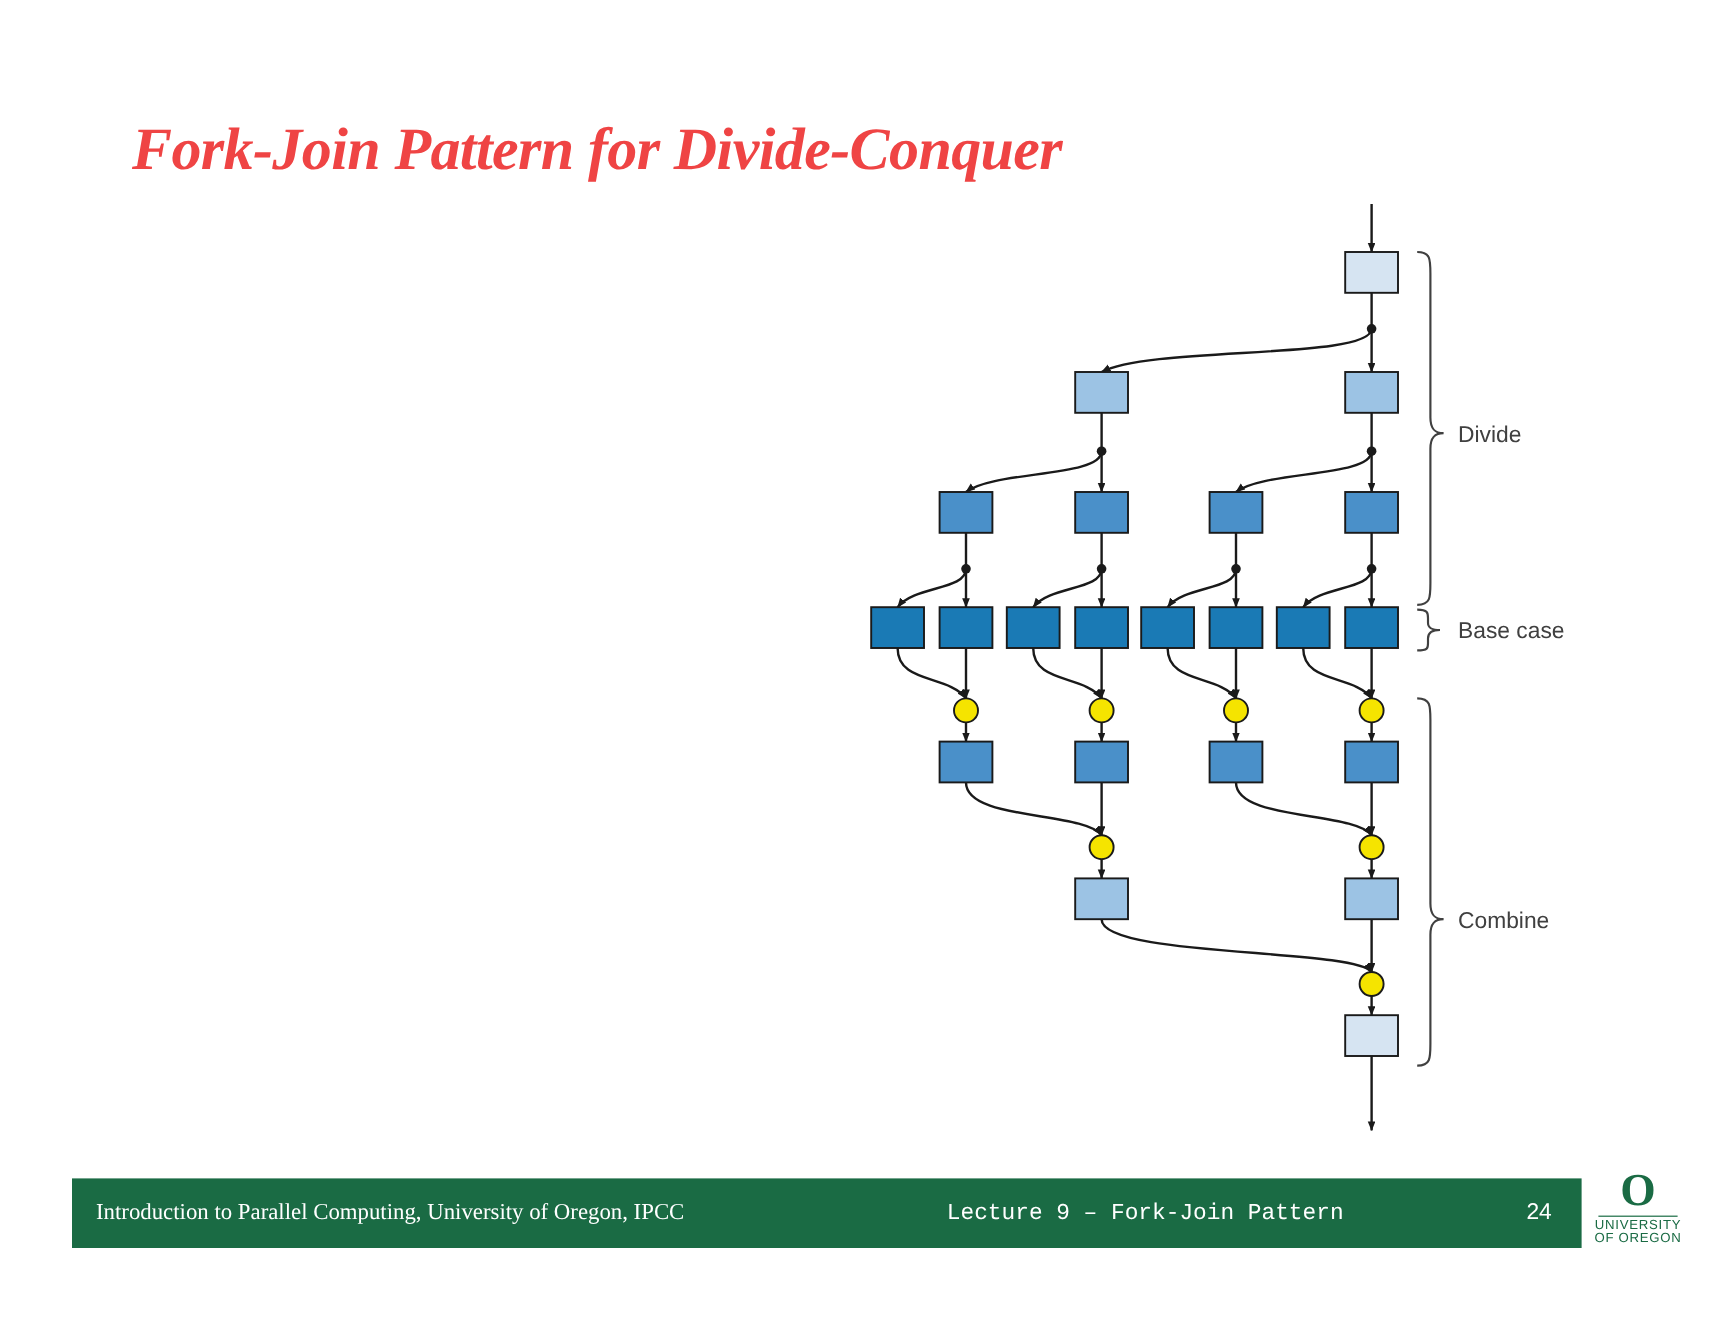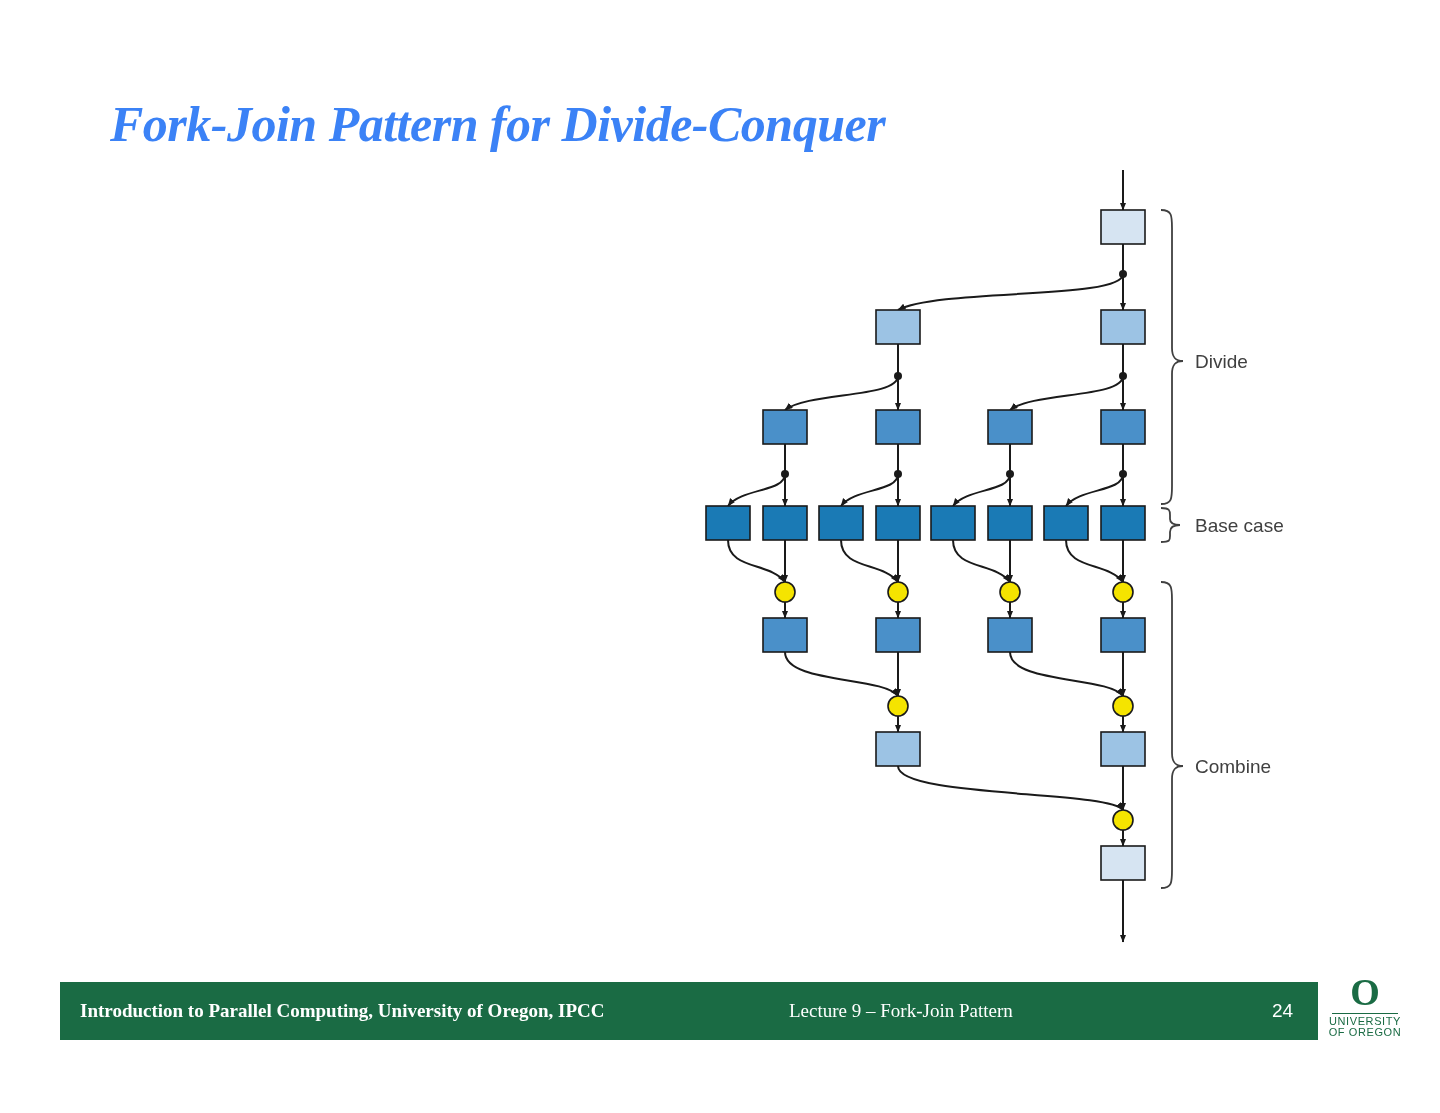--- a/index.html
+++ b/index.html
@@ -19,27 +19,27 @@
     inset: 0;
   }
   .slide-title {
     position: absolute;
     left: 110px;
     top: 95px;
     font-family: "Liberation Serif", serif;
     font-weight: bold;
     font-style: italic;
     font-size: 50px;
-    color: #3b82f6;
+    color: #ef4444;
     letter-spacing: -0.5px;
     white-space: nowrap;
   }
   .figure {
     position: absolute;
-    left: 680px;
+    left: 700px;
     top: 170px;
     width: 700px;
     height: 790px;
   }
   .figure svg {
     display: block;
   }
   .bracket-label {
     font-family: "Liberation Sans", sans-serif;
     font-size: 19px;
@@ -54,27 +54,26 @@
     background: #1a6b44;
   }
   .footer-left {
     position: absolute;
     left: 80px;
     top: 1000px;
     font-family: "Liberation Serif", serif;
     font-size: 19px;
     color: #ffffff;
     white-space: nowrap;
-    font-weight: bold;
   }
   .footer-center {
     position: absolute;
     left: 789px;
     top: 1000px;
-    font-family: Liberation Serif, serif;
+    font-family: Liberation Mono, monospace;
     font-size: 19px;
     color: #ffffff;
     white-space: nowrap;
   }
   .footer-page {
     position: absolute;
     left: 1272px;
     top: 1000px;
     font-family: Liberation Sans, sans-serif;
     font-size: 19px;

